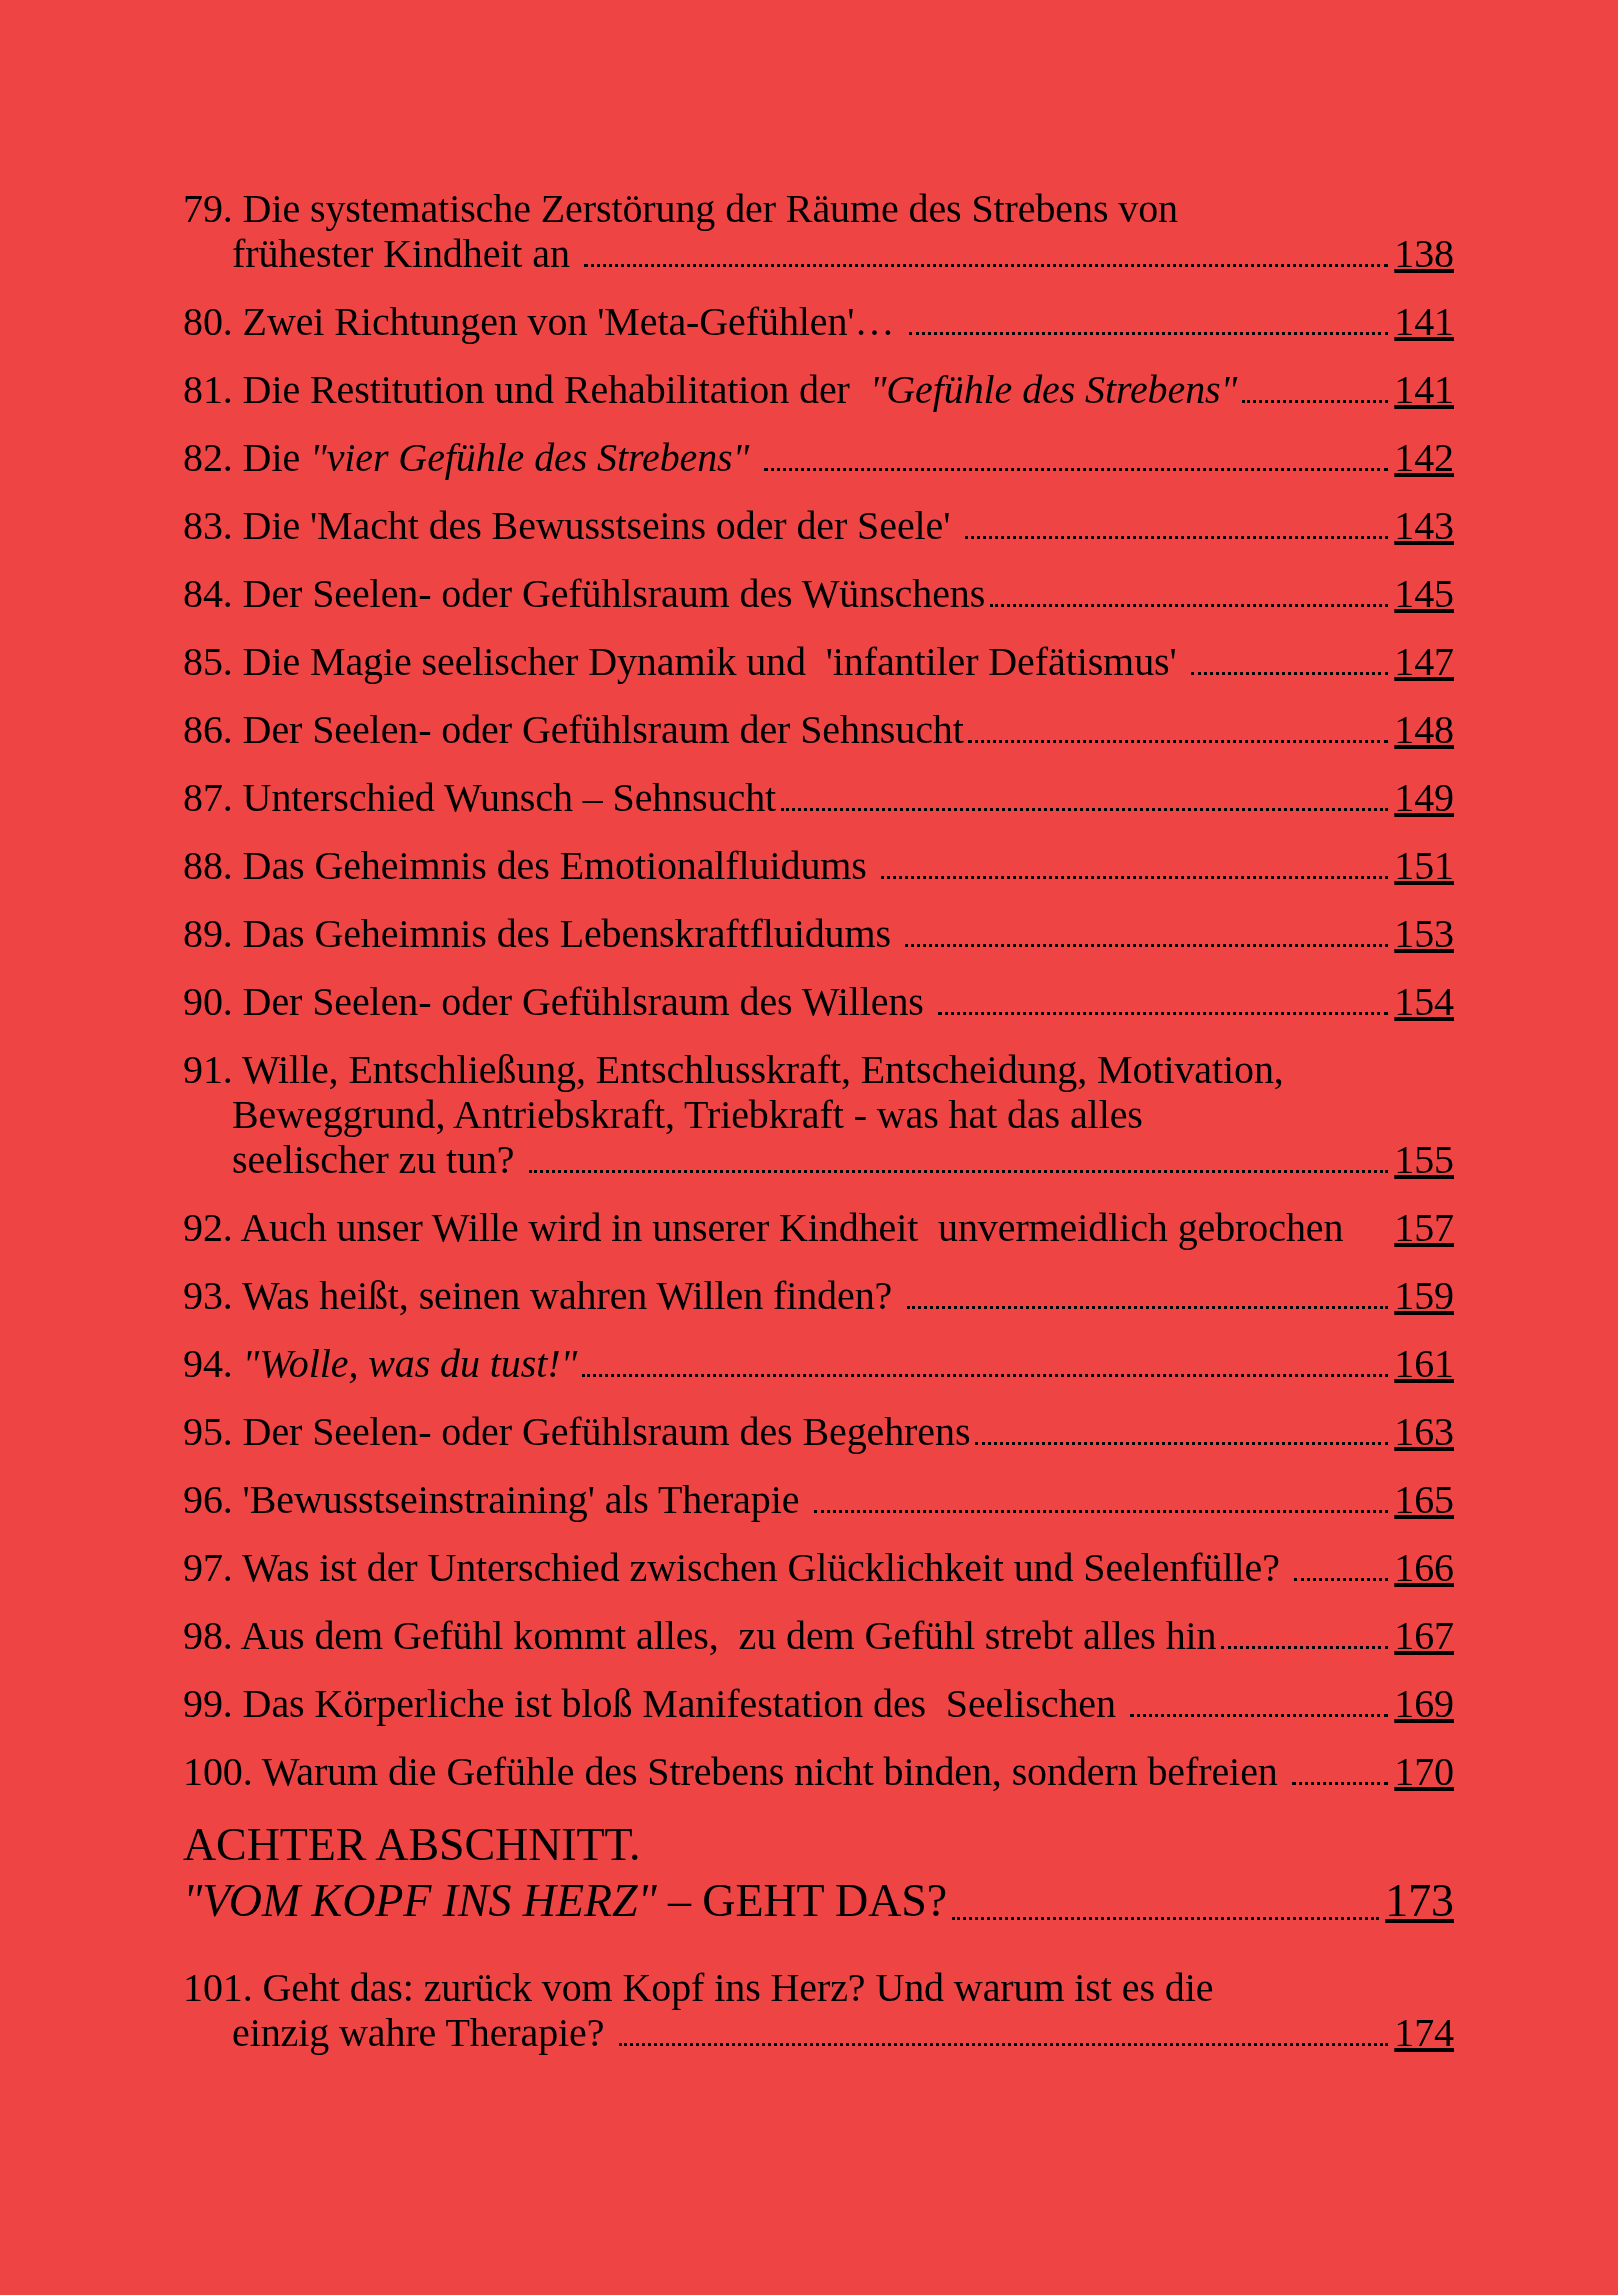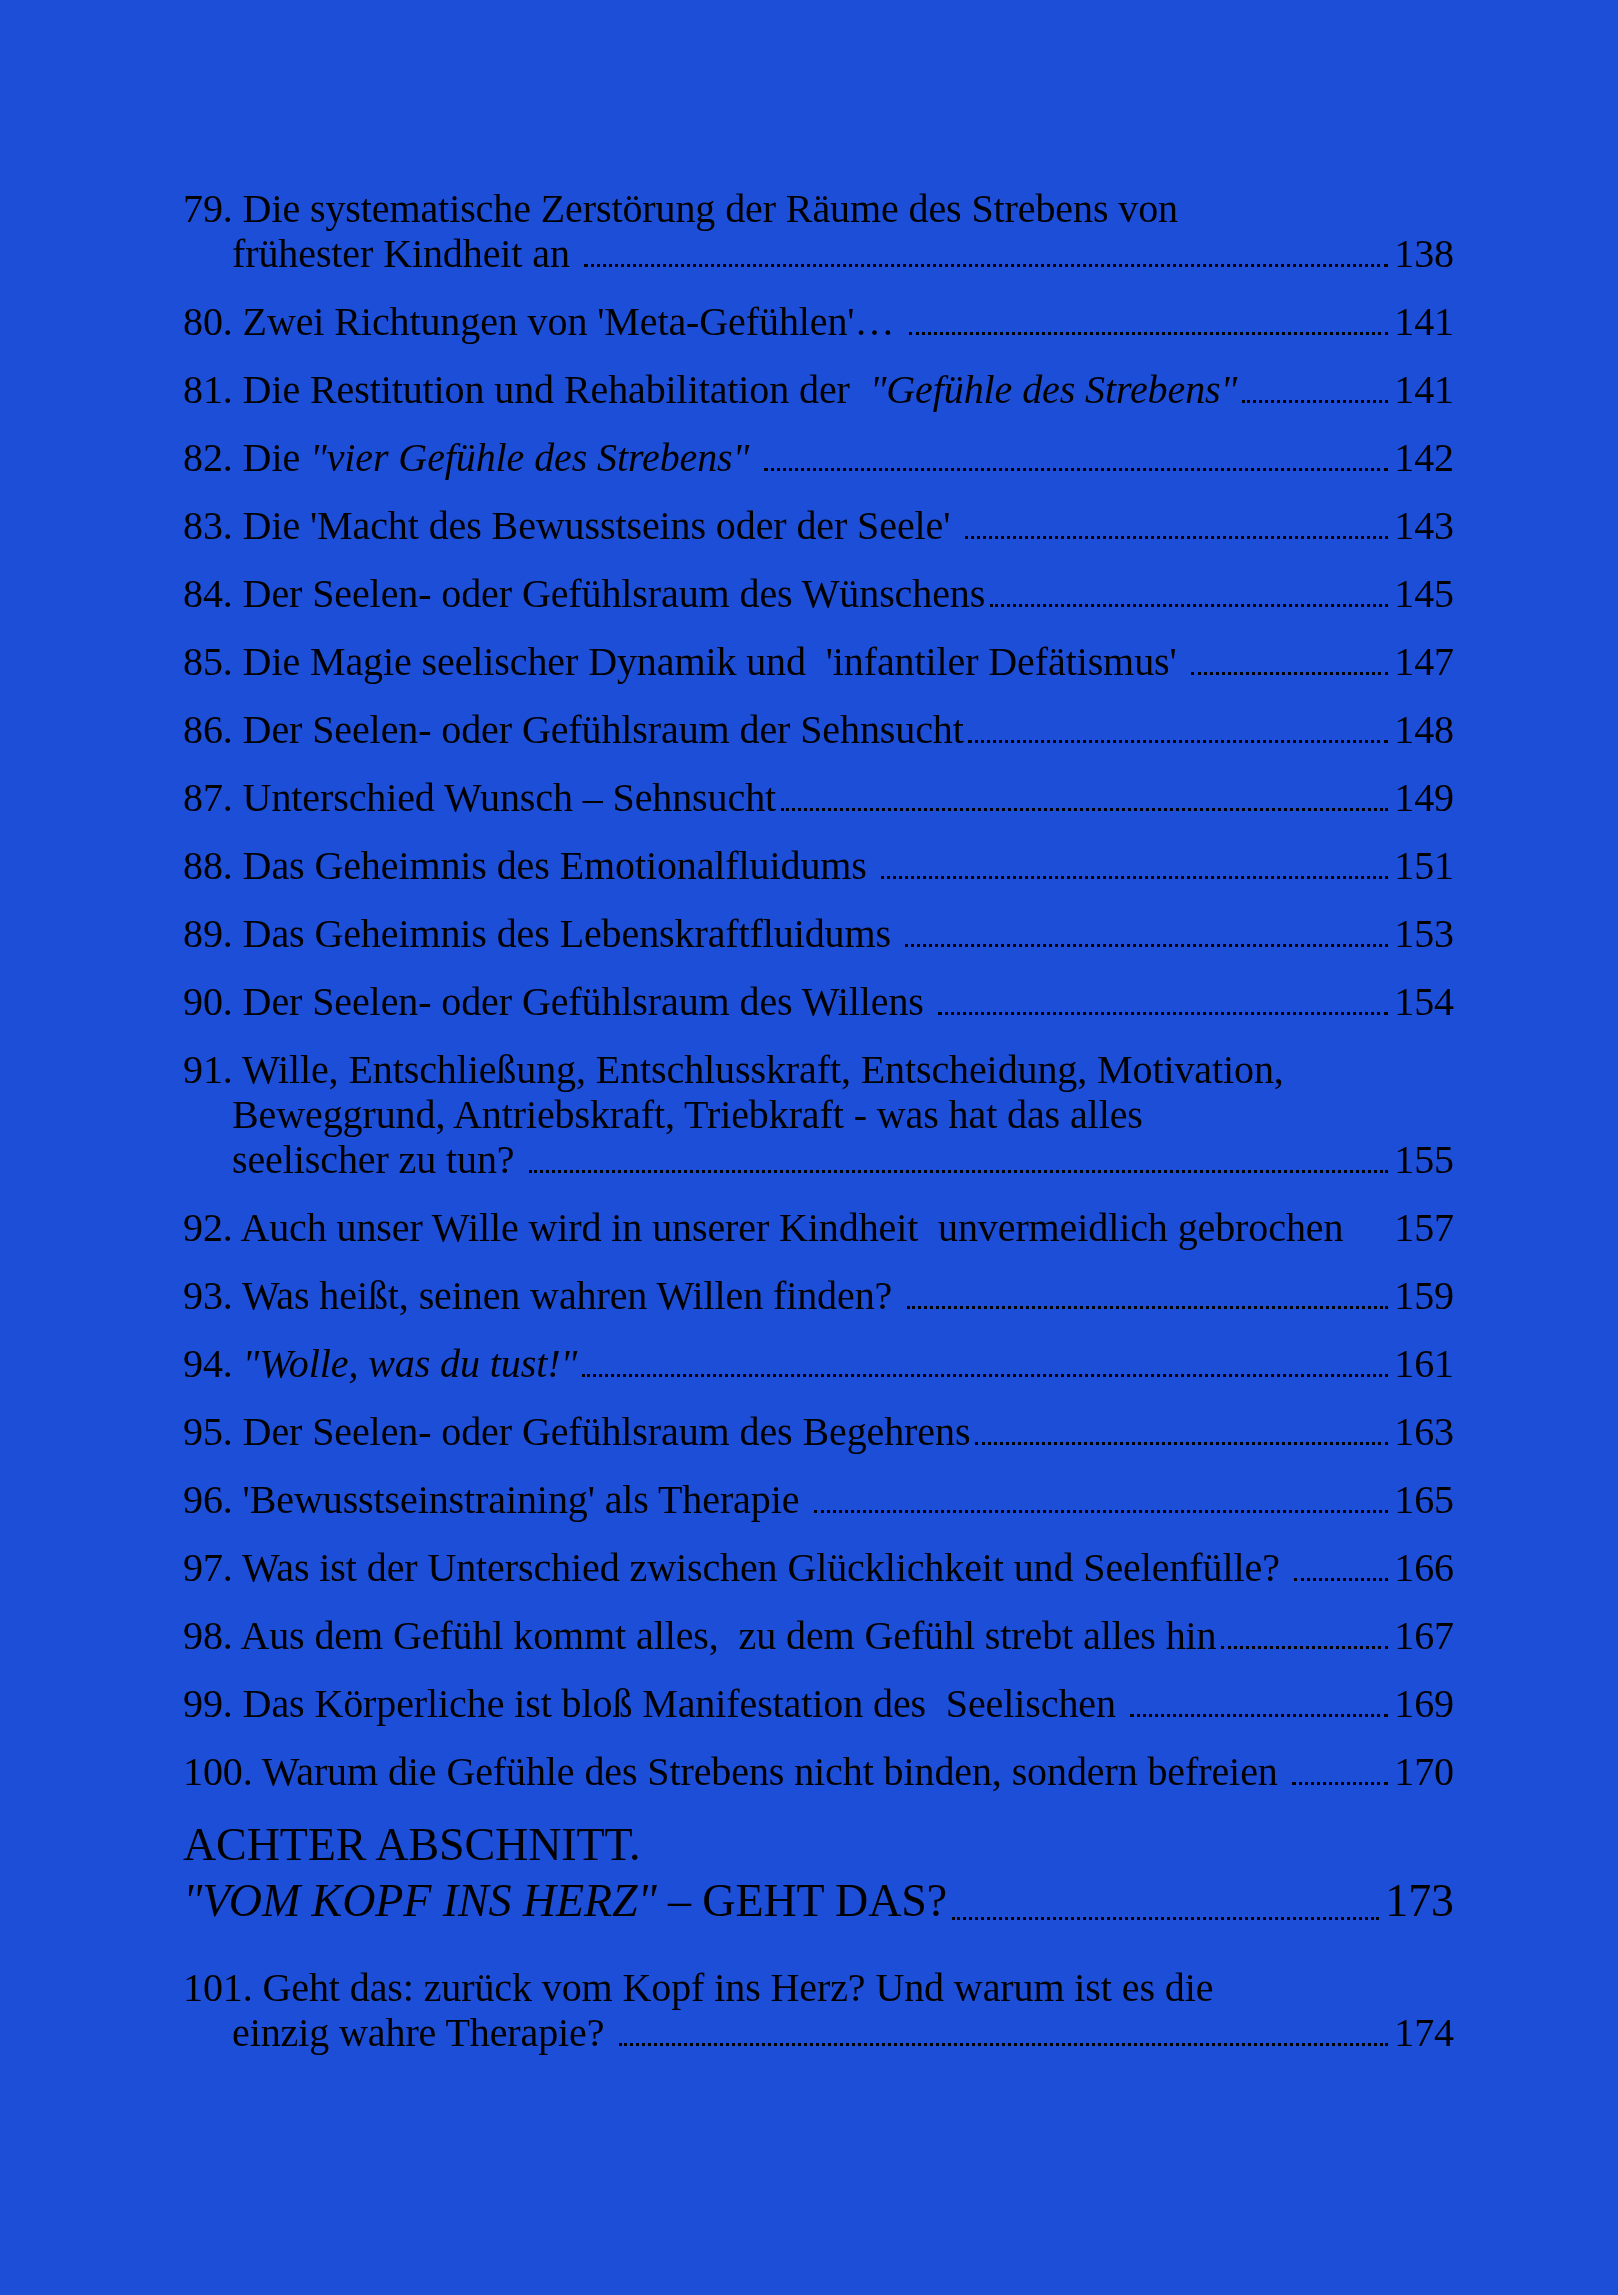--- a/index.html
+++ b/index.html
@@ -4,21 +4,21 @@
 <style>
   html, body {
     margin: 0;
     padding: 0;
     background: #ffffff;
   }
   .page {
     position: relative;
     width: 1618px;
     height: 2295px;
-    background: #1d4ed8;
+    background: #ef4444;
     color: #000000;
     font-family: "Liberation Serif", "DejaVu Serif", serif;
     overflow: hidden;
     box-sizing: border-box;
     padding: 186px 164px 0 183px;
   }
   .entry {
     font-size: 40px;
     line-height: 45px;
     letter-spacing: -0.1px;
@@ -30,21 +30,21 @@
   .seg { white-space: pre; }
   .it { font-style: italic; }
   .leader {
     flex: 1 1 0;
     min-width: 8.3px;
     align-self: flex-end;
     border-bottom: 3.2px dotted #000000;
     margin: 0 6.5px 9.3px 4.6px;
   }
   .spacer { flex: 1 1 0; }
-  .num { white-space: pre; }
+  .num { white-space: pre; text-decoration: underline; }
   .section {
     font-size: 46px;
     line-height: 56px;
     margin-top: 9.3px;
     margin-bottom: 36px;
   }
   .section .cont { padding-left: 0; }
 </style>
 </head>
 <body>

